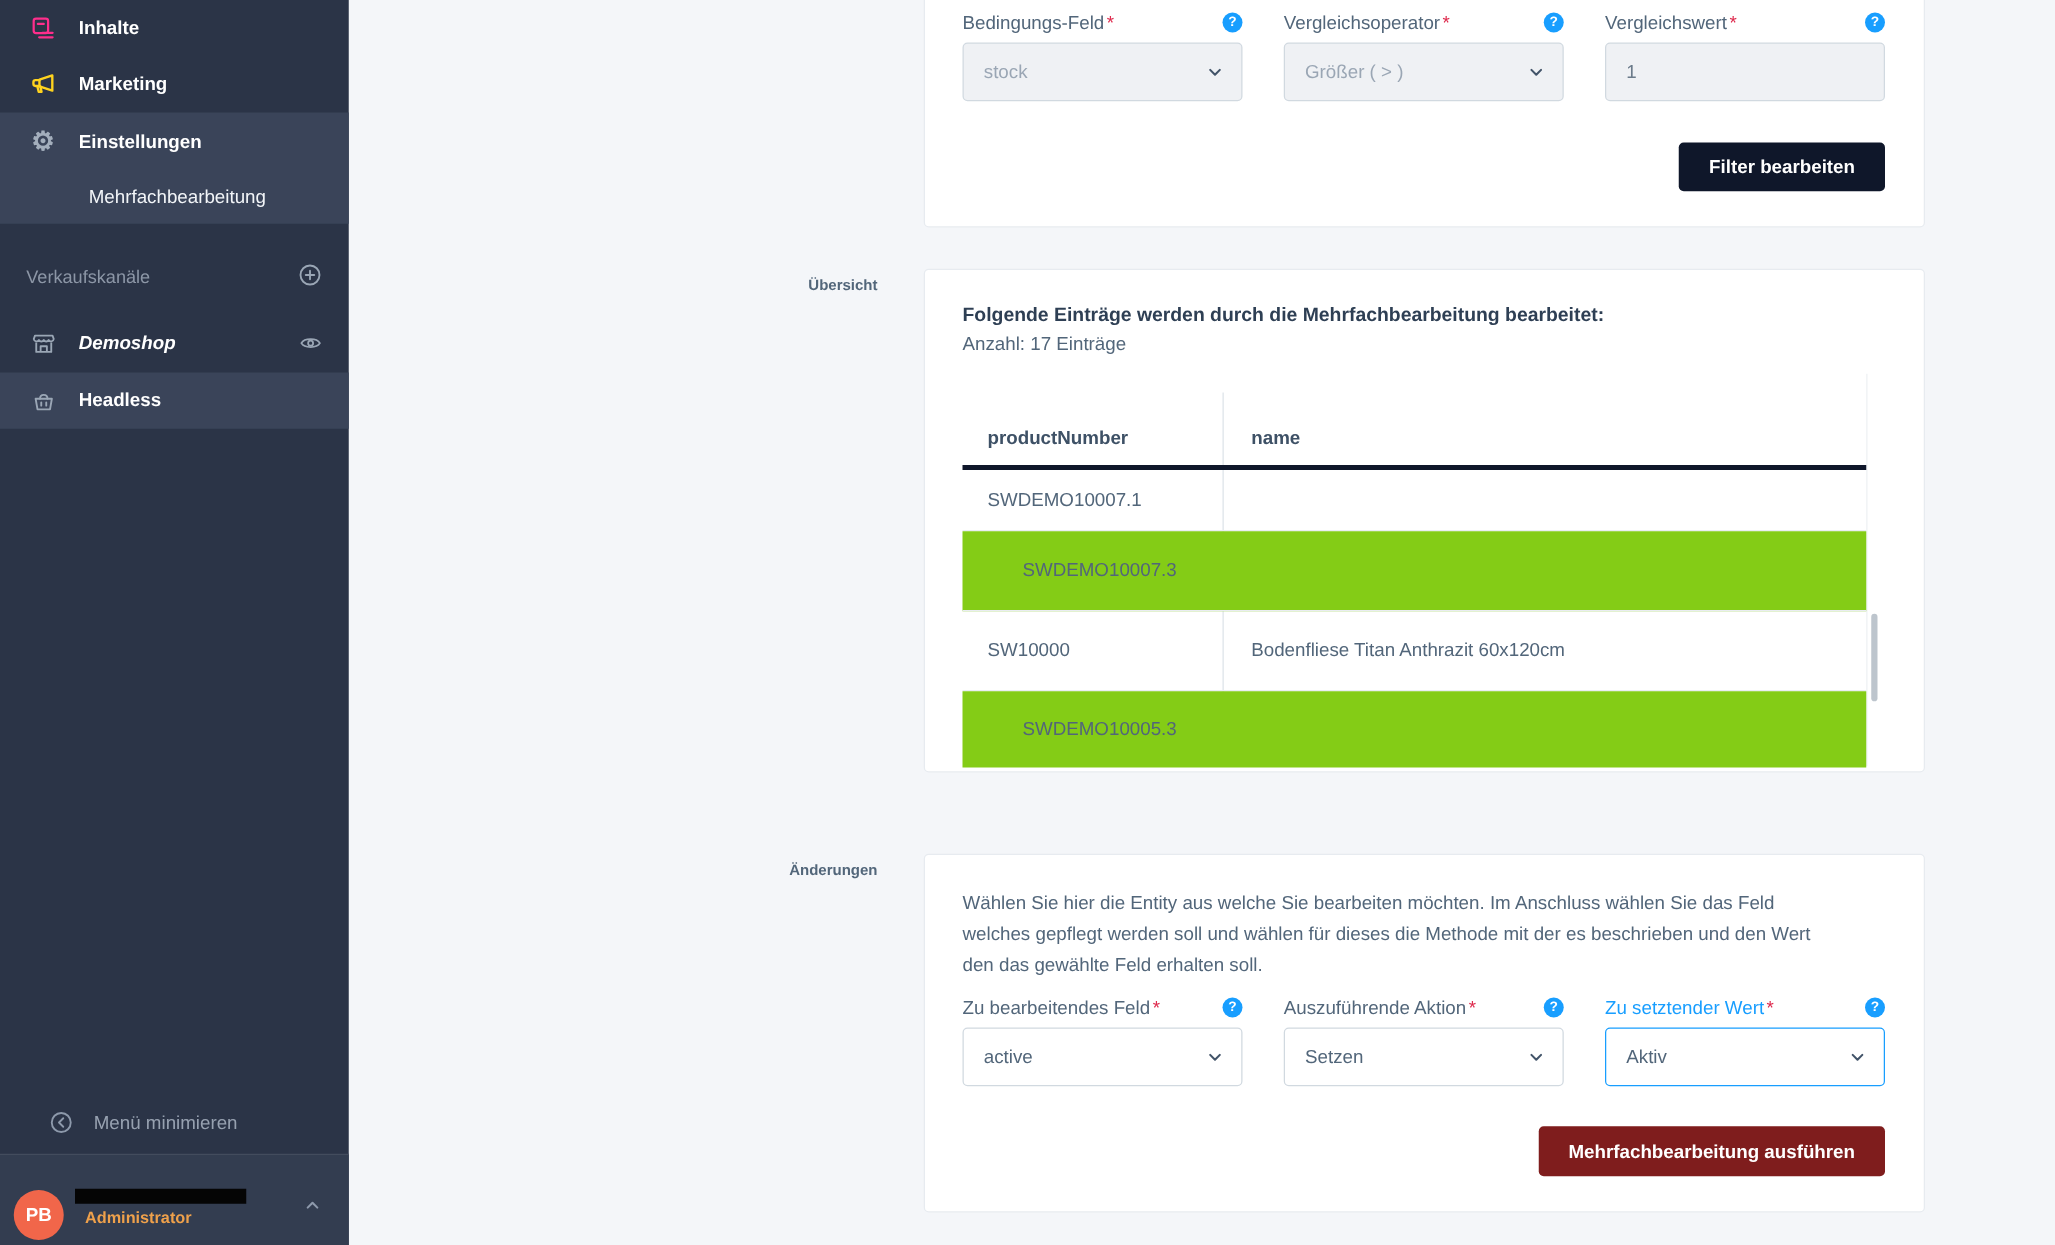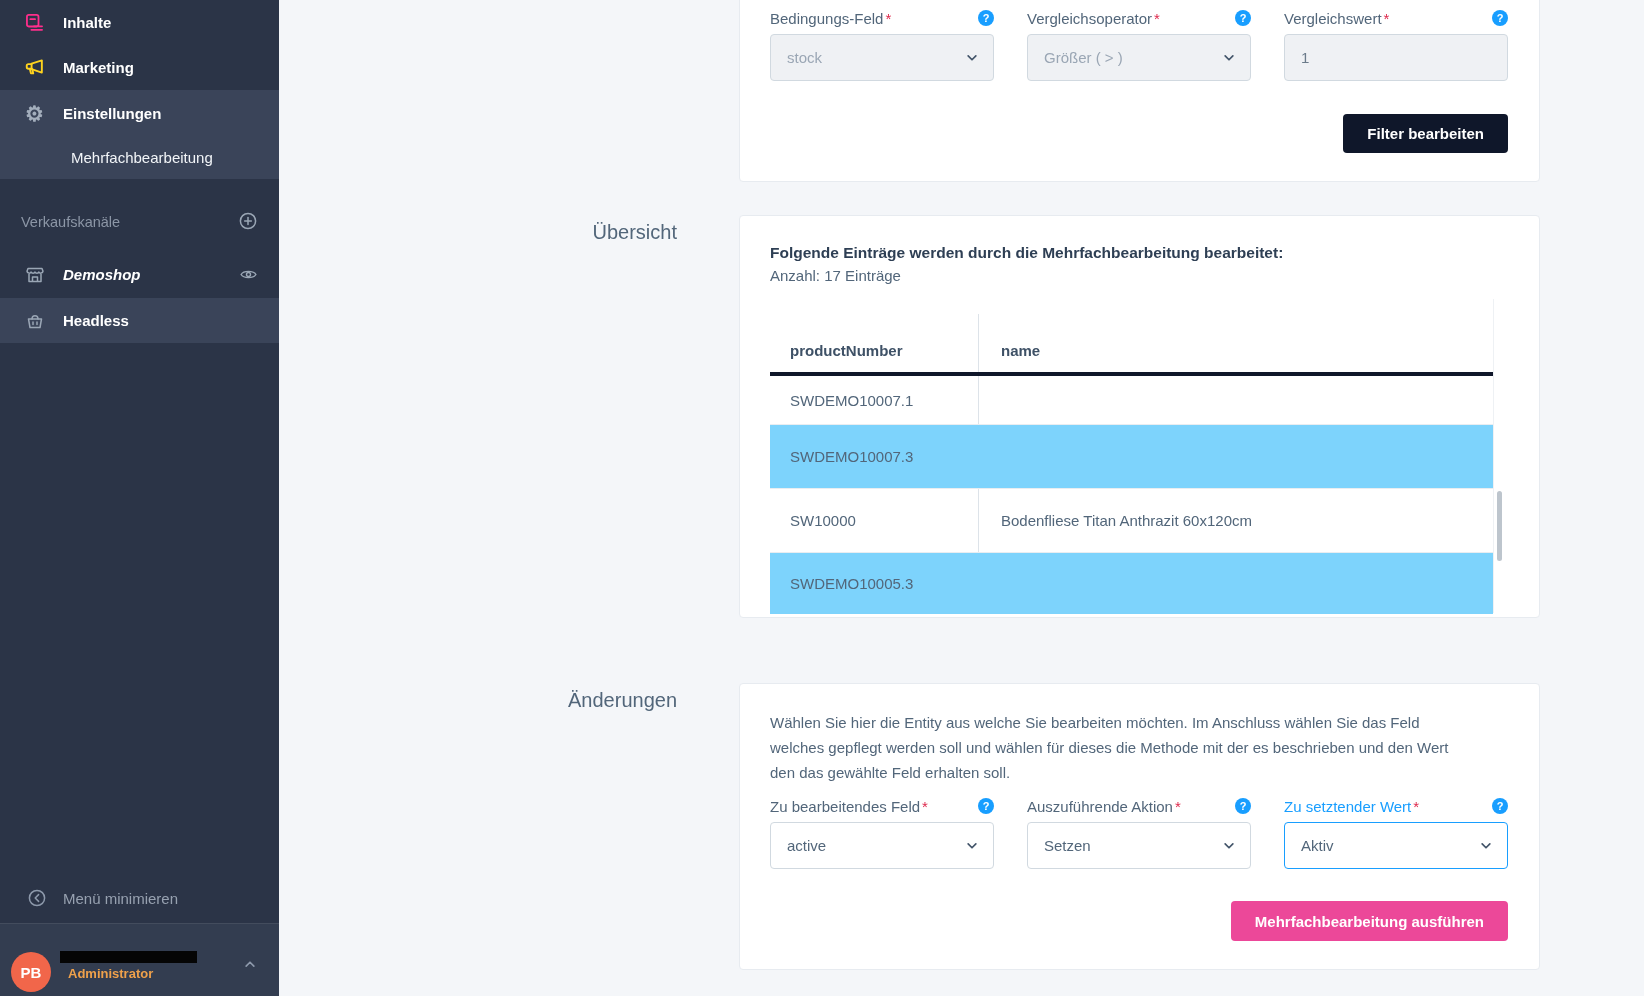--- a/index.html
+++ b/index.html
@@ -9,60 +9,60 @@
   
   .sidebar { position:absolute; left:0; top:0; width:279px; height:996px; background:#2b3447; }
   .sb-row { position:absolute; left:0; width:279px; display:flex; align-items:center; }
   .sb-item { height:45px; padding-left:24px; color:#ffffff; font-size:15px; font-weight:600; }
   .sb-item .sb-ic { width:21px; height:21px; margin-right:18px; display:flex; align-items:center; justify-content:center; flex:none; }
   .sb-active-block { position:absolute; left:0; top:90px; width:279px; height:89px; background:#3a4459; }
   .sb-active-block .sb-item { position:relative; }
   .sb-sub { height:43px; padding-left:71px; color:#f2f5f8; font-size:15px; font-weight:400; display:flex; align-items:center; }
   .sb-section { top:205px; height:34px; padding:0 21px; justify-content:space-between; color:#8c96a6; font-size:14.5px; }
   .sb-trailing { position:absolute; right:21px; display:flex; align-items:center; }
-  .sb-footer-collapse { top:878px; height:40px; padding-left:27px; color:#97a1b0; font-size:15px;align-items:center; }
+  .sb-footer-collapse { top:878px; height:40px; padding-left:39px; color:#97a1b0; font-size:15px;align-items:center; }
   .sb-footer-collapse .sb-ic { width:20px; height:20px; margin-right:16px; }
   .sb-user { position:absolute; left:0; top:923px; width:279px; height:73px; background:#333d50; border-top:1px solid rgba(255,255,255,0.08); }
   .avatar { position:absolute; left:11px; top:28px; width:40px; height:40px; border-radius:50%; background:#f1664a; color:#fff; font-size:15px; font-weight:700; display:flex; align-items:center; justify-content:center; }
   .redacted { position:absolute; left:60px; top:27px; width:137px; height:12px; background:#050505; }
   .user-role { position:absolute; left:68px; top:42px; font-size:13px; font-weight:600; color:#efa14b; }
   .user-chevron { position:absolute; right:22px; top:33px; color:#8d99ab; }
   .ic-slate { color:#9aa6b5; }
   .gear-glyph { font-size:21px; line-height:1; color:#a3aebc; }
 
   
   .card { position:absolute; background:#ffffff; border:1px solid #e7ebf0; border-radius:4px; }
-  .section-label { position:absolute; width:218px; left:459px; text-align:right; font-size:20px; color:#52667a; }
+  .section-label { position:absolute; width:218px; left:484px; text-align:right; font-size:12px; color:#52667a;font-weight:bold; }
   .field-col { position:absolute; width:224px; }
   .label-row { display:flex; justify-content:space-between; height:22px; }
   .f-label { font-size:15px; color:#52667a; white-space:nowrap; }
   .f-label .req { color:#de294c; margin-left:2px; }
   .f-label.focused { color:#189eff; }
   .help { width:16px; height:16px; border-radius:50%; background:#189eff; flex:none; display:flex; align-items:center; justify-content:center; }
   .help::before { content:"?"; color:#fff; font-size:11px; font-weight:700; font-family:"Liberation Sans",sans-serif; }
   .control { margin-top:2px; height:47px; border:1px solid #d1d9e0; border-radius:4px; background:#fff; display:flex; align-items:center; justify-content:space-between; padding:0 14px 0 16px; font-size:15px; color:#52667a; }
   .control.disabled { background:#eff1f4; color:#9aa6b4; }
   .control.focused { border-color:#189eff; }
   .chev { display:flex; align-items:center; color:#425469; }
   .btn { position:absolute; border:none; border-radius:4px; color:#fff; font-family:"Liberation Sans",sans-serif; font-size:15px; font-weight:700; padding:0 24px; cursor:pointer; }
   .btn-danger { background:#0f172a; height:39px; }
-  .btn-primary { background:#ec4899; height:40px; font-weight:600; }
+  .btn-primary { background:#7f1d1d; height:40px; font-weight:600; }
 
   
   .ov-heading { position:absolute; left:30px; top:28px; font-size:15.5px; font-weight:700; color:#2e3f54; }
   .ov-count { position:absolute; left:30px; top:51px; font-size:15px; color:#52667a; }
   .ov-table { position:absolute; left:30px; top:83px; width:737px; height:317px; }
   .col-divider { position:absolute; left:208px; top:15px; height:299px; width:1px; background:#dde3e9; }
   .t-rightline { position:absolute; left:723px; top:0; height:314px; width:1px; background:#eef1f4; }
   .t-header { position:absolute; left:0; top:0; width:723px; height:77px; border-bottom:4px solid #0f172a; }
   .th { position:absolute; bottom:13px; font-size:15px; font-weight:700; color:#3e5166; }
   .th-1 { left:20px; } .th-2 { left:231px; }
   .t-rows { position:absolute; left:0; top:78px; width:723px; }
   .trow { display:flex; border-bottom:1px solid #e9edf1; }
-  .trow.gray { background:#7dd3fc; }
+  .trow.gray { background:#84cc16;padding-left:28px; }
   .trow.last { border-bottom:none; }
   .tc1 { width:208px; padding-left:20px; display:flex; align-items:center; font-size:15px; color:#52667a;text-align:center; }
   .tc2 { flex:1; padding-left:23px; display:flex; align-items:center; font-size:15px; color:#52667a; }
   .v-thumb { position:absolute; left:727px; top:192px; width:5px; height:70px; border-radius:3px; background:#bdc5cd; }
 
   .ch-para { position:absolute; left:30px; top:26px; width:690px; font-size:15px; line-height:25px; color:#52667a; }
 </style>
 </head>
 <body>
 

